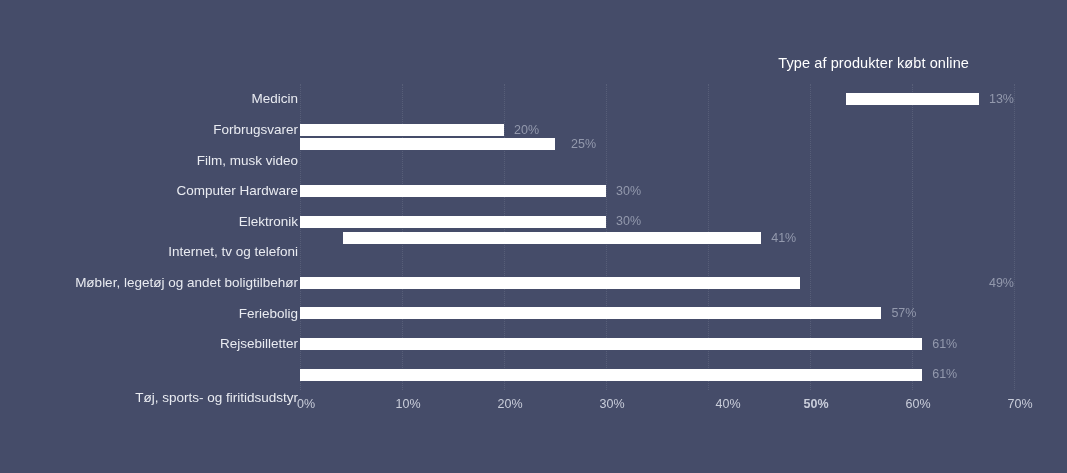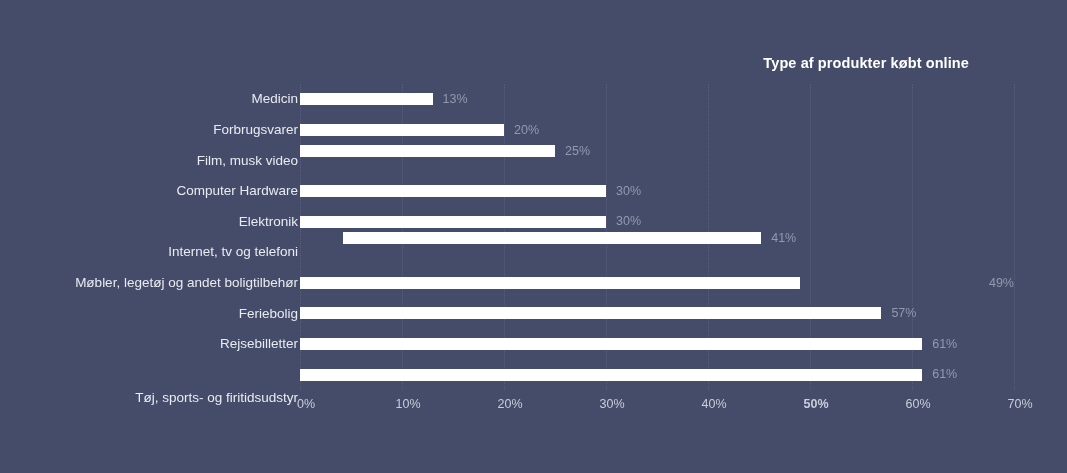--- a/index.html
+++ b/index.html
@@ -19,21 +19,21 @@
     height: 473px;
   }
   #chart-title {
     position: absolute;
     top: 55px;
     left: 0;
     width: 969px;
     text-align: right;
     color: #FFFFFF;
     font-size: 14.5px;
-    font-weight: bold;
+    font-weight: normal;
     letter-spacing: 0.1px;
     white-space: nowrap;
   }
   
   #plot {
     position: absolute;
     left: 300px;
     top: 84px;
     width: 714px;
     height: 306px;
@@ -133,29 +133,29 @@
         <div class="gridline" style="left: 0px;"></div>
         <div class="gridline" style="left: 102px;"></div>
         <div class="gridline" style="left: 204px;"></div>
         <div class="gridline" style="left: 306px;"></div>
         <div class="gridline" style="left: 408px;"></div>
         <div class="gridline" style="left: 510px;"></div>
         <div class="gridline" style="left: 612px;"></div>
         <div class="gridline" style="left: 714px;"></div>
       </div>
     <div id="bars">
-        <div class="bar-row" style="top: 0px; height: 30.6px;">
+        <div class="bar-row" style="top: 0px; height: 30.6px; justify-content: flex-end;">
           <div class="bar" style="width: 132.6px;"></div>
           <span class="bar-value">13%</span>
         </div>
         <div class="bar-row" style="top: 30.6px; height: 30.6px;">
           <div class="bar" style="width: 204px;"></div>
           <span class="bar-value">20%</span>
         </div>
-        <div class="bar-row" style="top: 52px; height: 30.6px;">
+        <div class="bar-row" style="top: 45px; height: 30.6px; gap: 6px;">
           <div class="bar" style="width: 255px;"></div>
           <span class="bar-value">25%</span>
         </div>
         <div class="bar-row" style="top: 91.8px; height: 30.6px;">
           <div class="bar" style="width: 306px;"></div>
           <span class="bar-value">30%</span>
         </div>
         <div class="bar-row" style="top: 122.4px; height: 30.6px;">
           <div class="bar" style="width: 306px;"></div>
           <span class="bar-value">30%</span>
@@ -181,19 +181,19 @@
           <span class="bar-value">61%</span>
         </div>
       </div>
   </div>
 
   <div id="x-axis">
       <div class="x-tick" style="left: 6px;">0%</div>
       <div class="x-tick" style="left: 108px;">10%</div>
       <div class="x-tick" style="left: 210px;">20%</div>
       <div class="x-tick" style="left: 312px;">30%</div>
-      <div class="x-tick" style="left: 414px;">40%</div>
+      <div class="x-tick" style="left: 428px;">40%</div>
       <div class="x-tick" style="left: 516px; font-weight: bold;">50%</div>
       <div class="x-tick" style="left: 618px;">60%</div>
       <div class="x-tick" style="left: 720px;">70%</div>
     </div>
 
 </div>
 
 </body></html>

